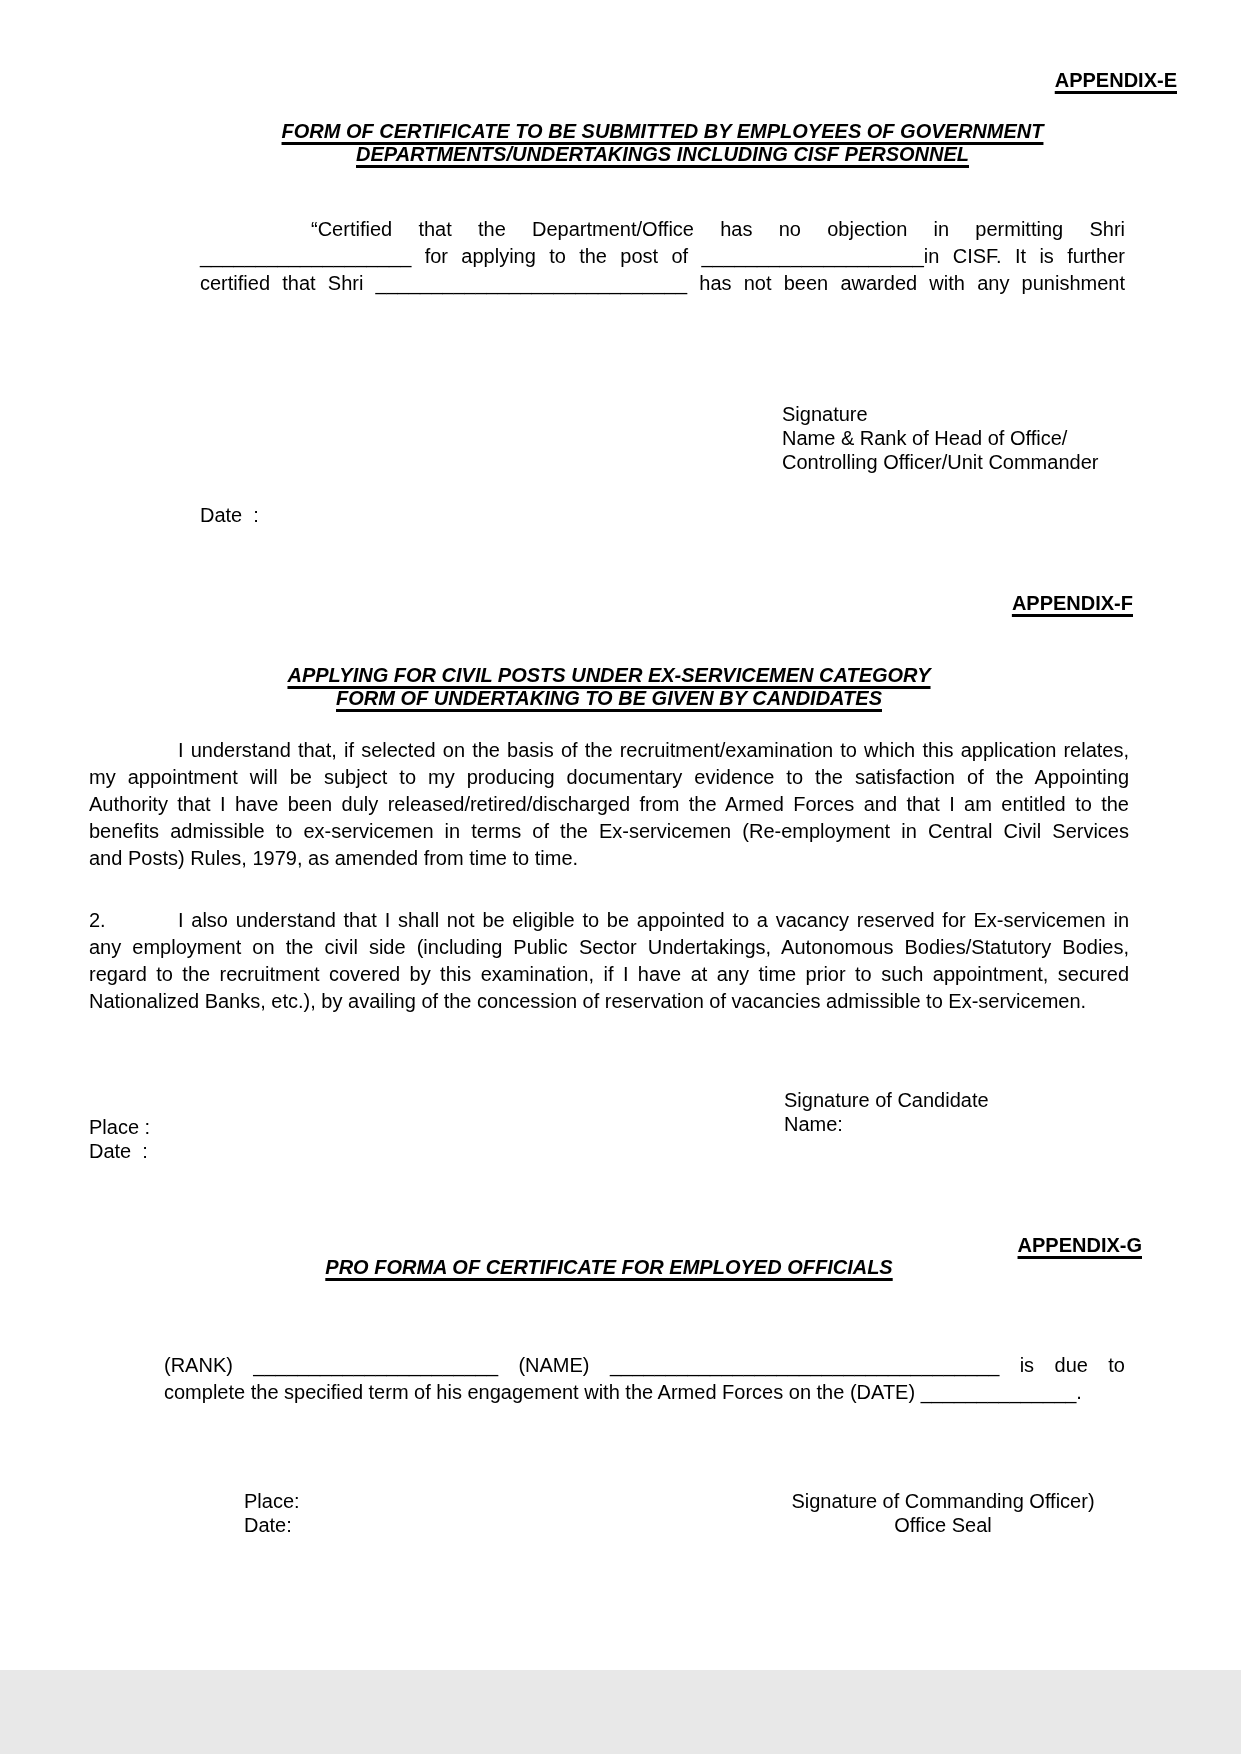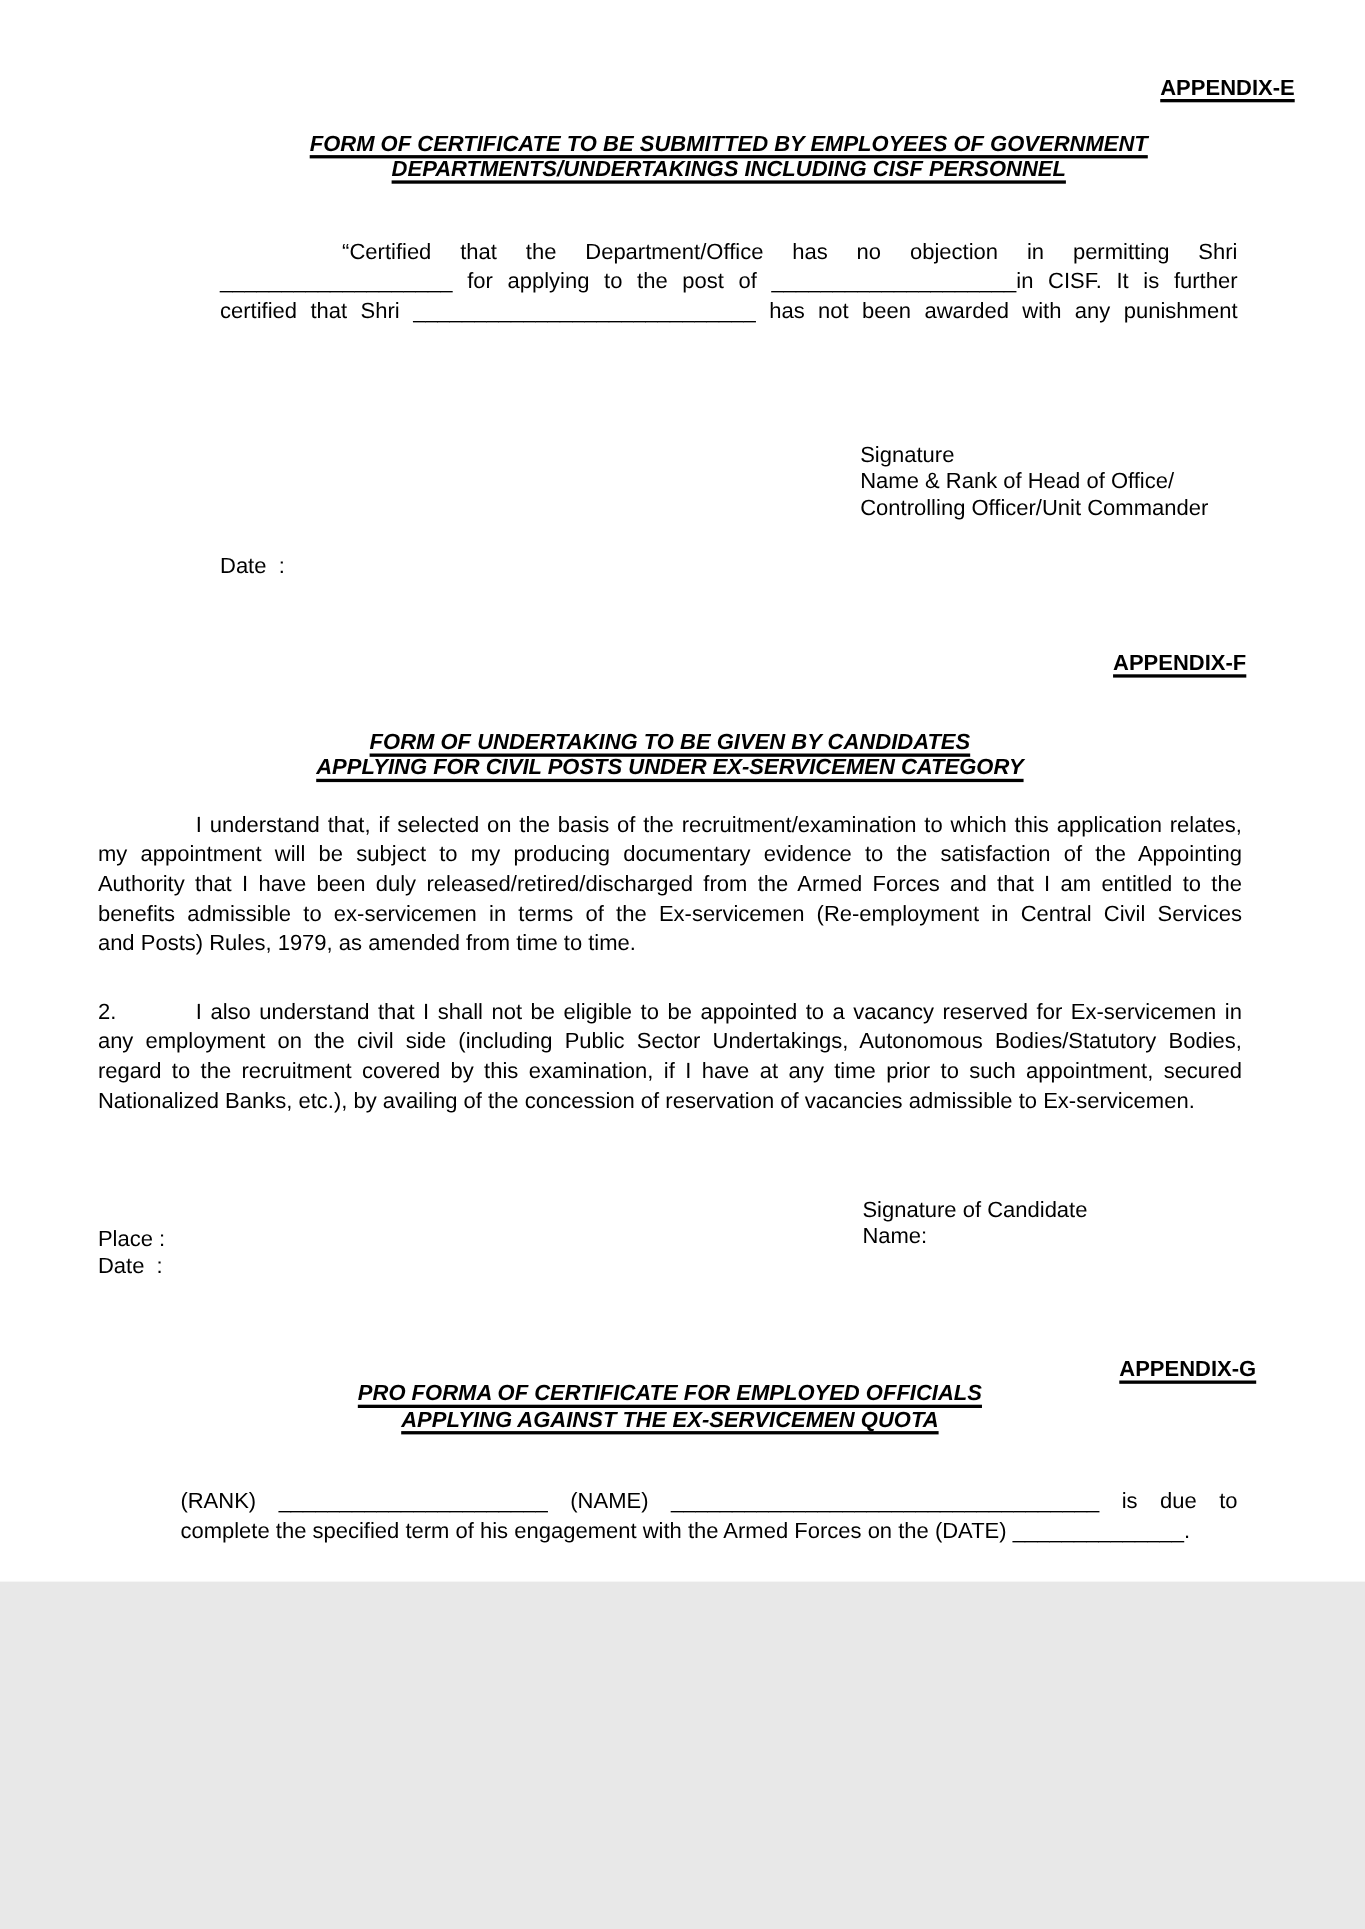--- a/index.html
+++ b/index.html
@@ -1,18 +1,18 @@
 <!DOCTYPE html>
 <html><head>
 <meta charset="utf-8">
 <style>
   html,body { margin:0; padding:0; background:#e8e8e8; }
   .page {
     position:relative;
-    width:1241px; height:1438px;
+    width:1241px; height:1670px;
     margin:0 auto;
     background:#ffffff;
     font-family:"Liberation Sans","DejaVu Sans",sans-serif;
     font-size:20px;
     color:#000;
     overflow:hidden;
   }
   .applabel {
     position:absolute;
     font-weight:bold;
@@ -78,22 +78,22 @@
     <div>Controlling Officer/Unit Commander</div>
   </div>
 
   <div class="linesblock" style="top:503px; left:200px">
     <div>Date  :</div>
   </div>
 
   <div class="applabel" style="top:592px; right:108px">APPENDIX-F</div>
 
   <div class="heading" style="top:664px; left:89px; width:1040px">
+    <div class="hline"><span>APPLYING FOR CIVIL POSTS UNDER EX-SERVICEMEN CATEGORY</span></div>
     <div class="hline"><span>FORM OF UNDERTAKING TO BE GIVEN BY CANDIDATES</span></div>
-    <div class="hline"><span>APPLYING FOR CIVIL POSTS UNDER EX-SERVICEMEN CATEGORY</span></div>
   </div>
 
   <div class="para" style="top:737px; left:89px; width:1040px">
     <div class="jline" style="padding-left:89px">I understand that, if selected on the basis of the recruitment/examination to which this application relates,</div>
     <div class="jline">my appointment will be subject to my producing documentary evidence to the satisfaction of the Appointing</div>
     <div class="jline">Authority that I have been duly released/retired/discharged from the Armed Forces and that I am entitled to the</div>
     <div class="jline">benefits admissible to ex-servicemen in terms of the Ex-servicemen (Re-employment in Central Civil Services</div>
     <div class="jline lastline">and Posts) Rules, 1979, as amended from time to time.</div>
   </div>
 
@@ -111,21 +111,20 @@
 
   <div class="linesblock" style="top:1115px; left:89px">
     <div>Place :</div>
     <div>Date  :</div>
   </div>
 
   <div class="applabel" style="top:1234px; right:99px">APPENDIX-G</div>
 
   <div class="heading lh24" style="top:1255px; left:89px; width:1040px">
     <div class="hline"><span>PRO FORMA OF CERTIFICATE FOR EMPLOYED OFFICIALS</span></div>
-    <div class="hline"><span>APPLYING AGAINST THE EX-SERVICEMEN QUOTA</span></div>
   </div>
 
   <div class="para" style="top:1352px; left:164px; width:961px">
     <div class="jline">(RANK) ______________________ (NAME) ___________________________________ is due to</div>
     <div class="jline lastline">complete the specified term of his engagement with the Armed Forces on the (DATE) ______________.</div>
   </div>
 
   <div class="linesblock" style="top:1489px; left:244px">
     <div>Place:</div>
     <div>Date:</div>

